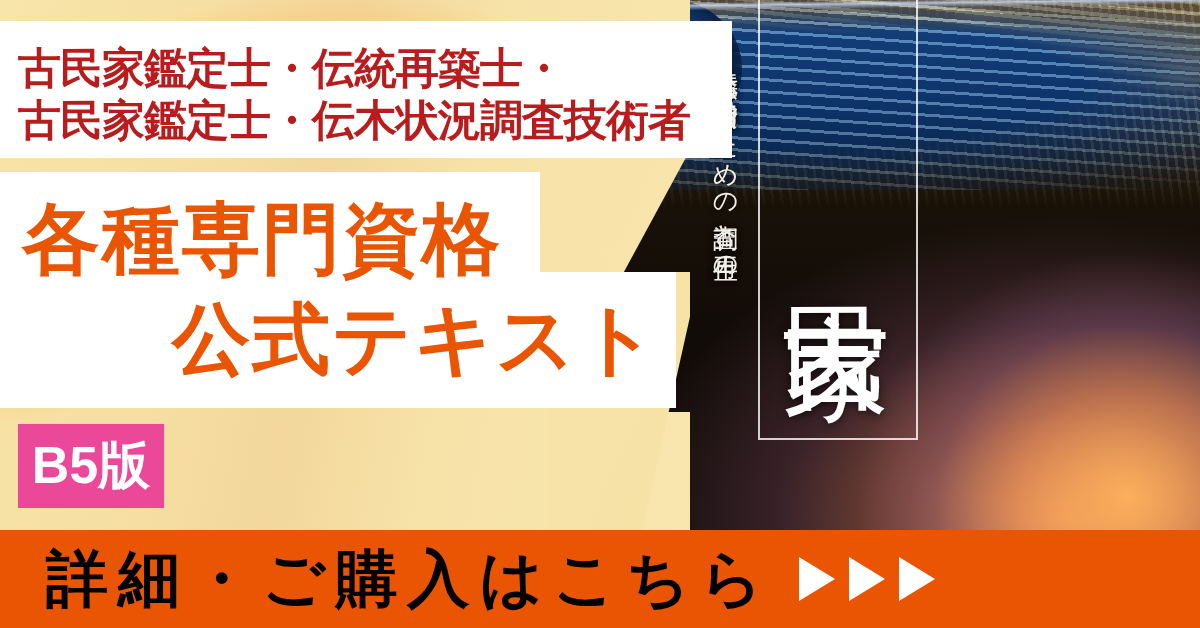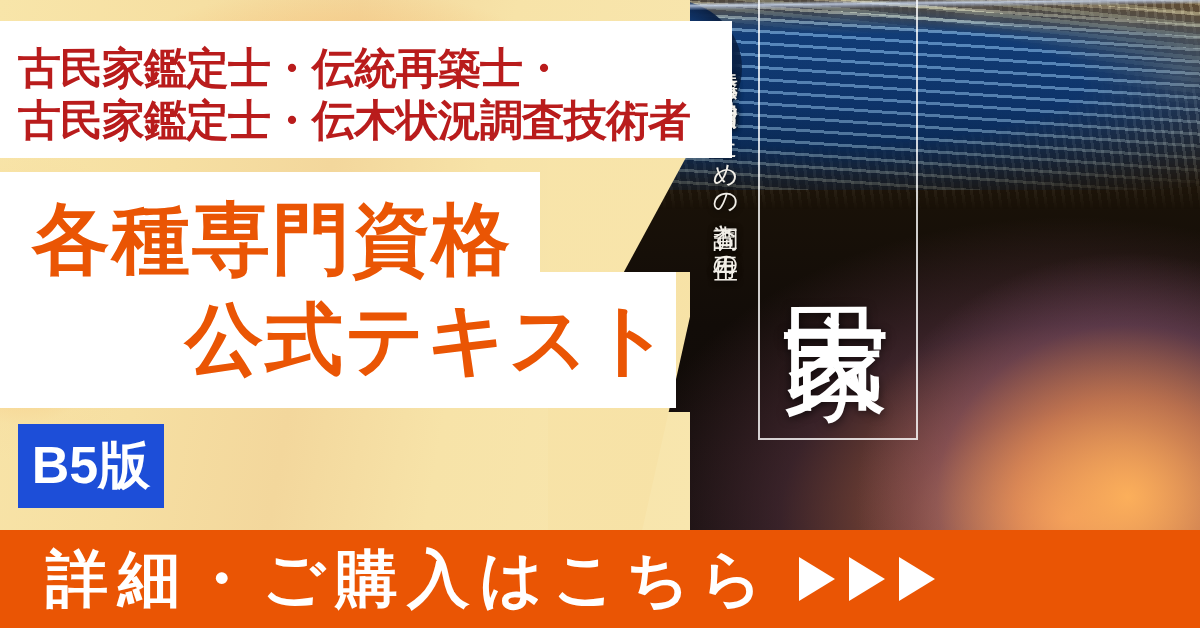--- a/index.html
+++ b/index.html
@@ -152,46 +152,46 @@
     font-family:"Liberation Sans","DejaVu Sans",sans-serif;
   }
   .head-line.l1{top:40px;}
   .head-line.l2{top:92px;}
 
   .big-line{
     position:absolute;color:#EA5504;font-weight:700;
     font-size:78px;letter-spacing:2px;white-space:nowrap;
     font-family:"Liberation Sans","DejaVu Sans",sans-serif;
   }
-  .big-line.b1{left:32px;top:188px;}
-  .big-line.b2{left:185px;top:288px;}
+  .big-line.b1{left:22px;top:188px;}
+  .big-line.b2{left:172px;top:288px;}
 
   
   .badge{
     position:absolute;left:18px;top:424px;width:146px;height:84px;
-    background:#1d4ed8;color:#fff;
+    background:#ec4899;color:#fff;
     display:flex;align-items:center;justify-content:center;
     font-size:52px;font-weight:700;letter-spacing:0;
     font-family:"Liberation Sans","DejaVu Sans",sans-serif;
   }
   .price{
     position:absolute;left:176px;top:430px;
     color:#EA5504;font-size:58px;font-weight:400;letter-spacing:0;
     white-space:nowrap;
     font-family:"Liberation Sans","DejaVu Sans",sans-serif;
   }
 
   
   .cta{
     position:absolute;left:0;top:530px;width:1200px;height:98px;
     background:#EA5504;
     display:flex;align-items:center;
   }
   .cta-text{
-    color:#ffffff;font-size:62px;font-weight:700;letter-spacing:10px;
+    color:#000000;font-size:62px;font-weight:700;letter-spacing:10px;
     margin-left:46px;white-space:nowrap;
     font-family:"Liberation Sans","DejaVu Sans",sans-serif;
   }
   .cta-arrows{
     display:flex;gap:14px;margin-left:26px;align-items:center;
   }
   .arrow{
     width:0;height:0;border-left:36px solid #fff;
     border-top:22px solid transparent;border-bottom:22px solid transparent;
   }

